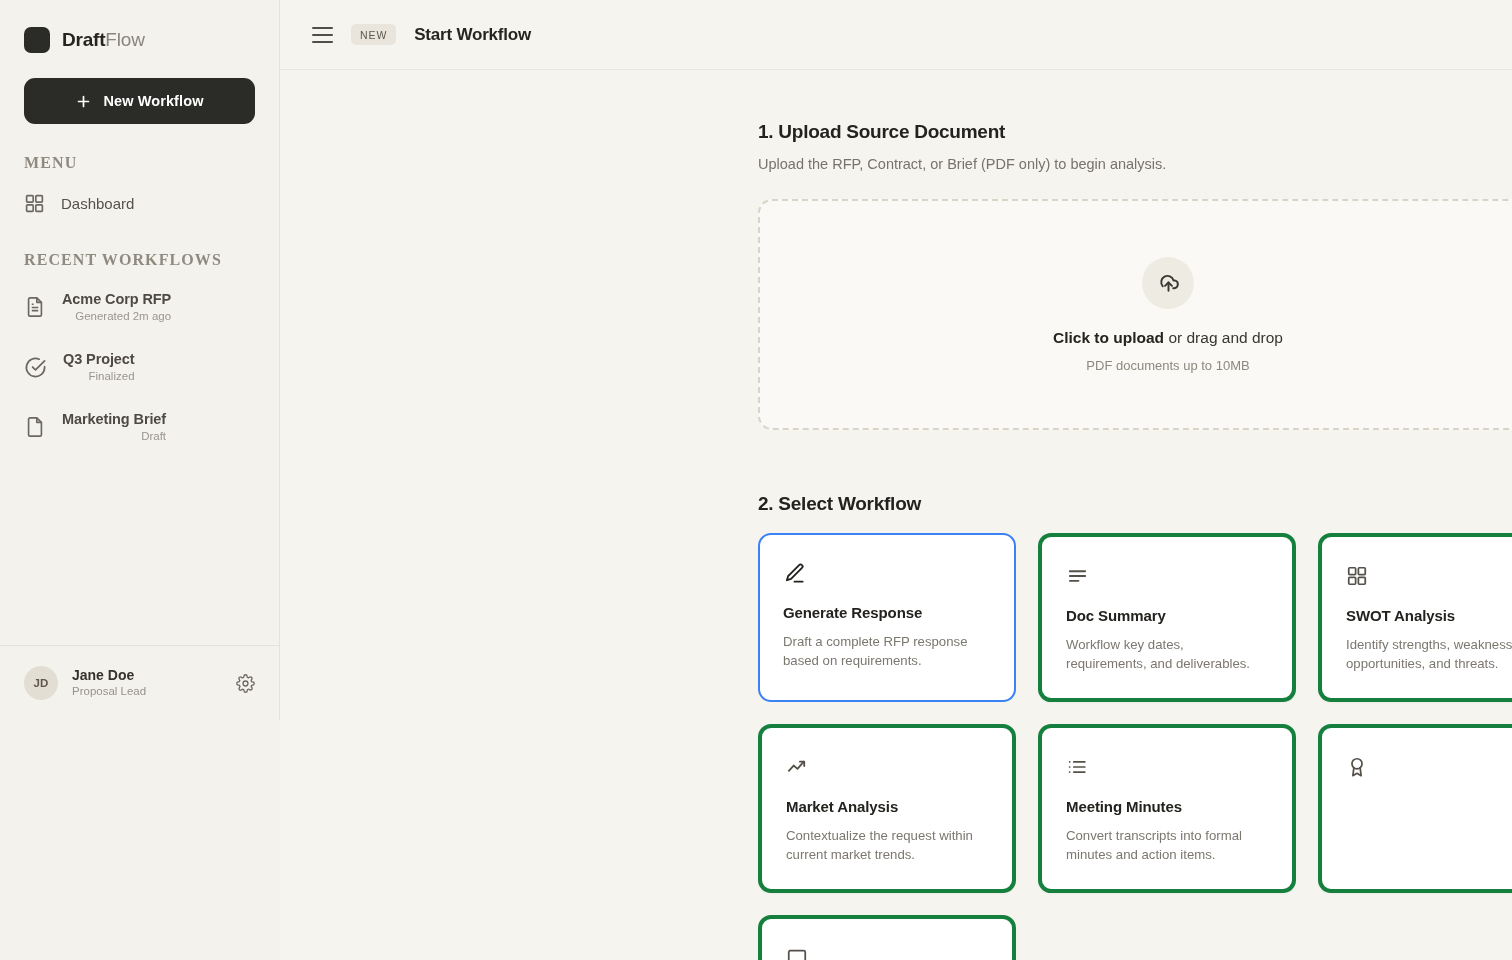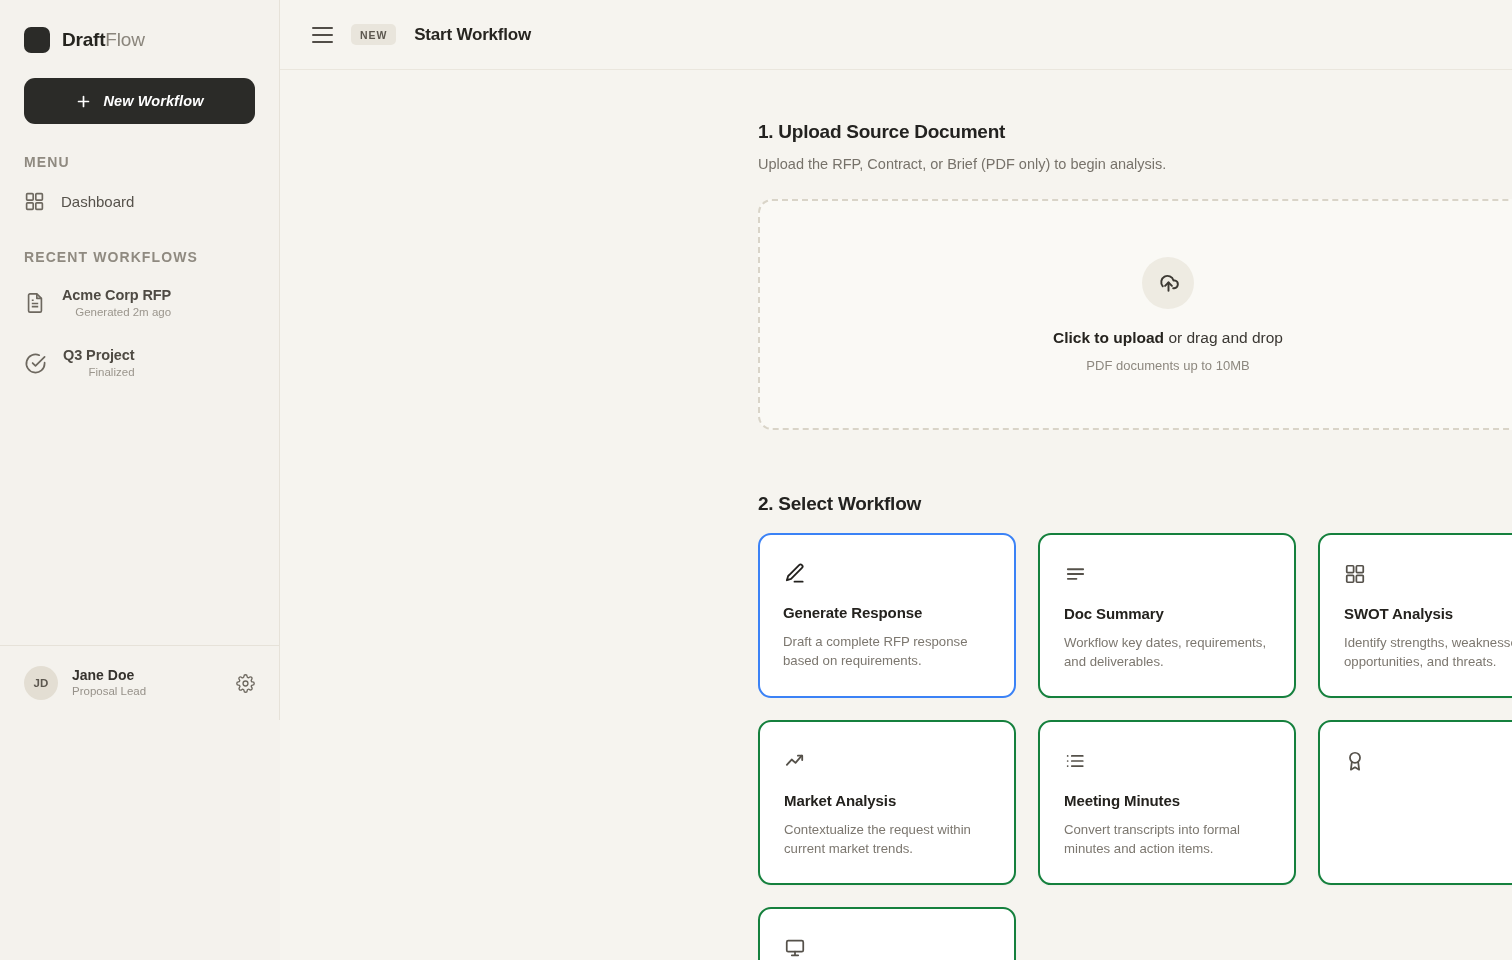--- a/index.html
+++ b/index.html
@@ -64,30 +64,30 @@
     border-radius: 11px;
     font-size: 14.5px;
     font-weight: 700;
     font-family: "Liberation Sans", sans-serif;
     display: flex;
     align-items: center;
     justify-content: center;
     gap: 11px;
     cursor: pointer;
     letter-spacing: 0.1px;
-    font-style: italic;
   }
   .plus-ico { display:block; }
 
   .sec-label {
-    font-size: 14px;
+    font-size: 16px;
     font-weight: 700;
     letter-spacing: 1.1px;
     color: #8f8a80;
     padding: 0 0 0 24px;
+    font-family: Liberation Serif, serif;
   }
   .sec-menu { margin-top: 30px; }
   .sec-recent { margin-top: 27px; }
 
   .nav-item {
     display: flex;
     align-items: center;
     gap: 16px;
     height: 42px;
     padding: 0 24px;
@@ -171,21 +171,21 @@
     padding: 0 0 0 32px;
     gap: 18px;
     background: #f6f4ef;
   }
   .hamburger { cursor: pointer; display: flex; flex-direction: column; gap: 5px; padding: 4px 0; }
   .hamburger span { display:block; width: 21px; height: 2px; background: #514d47; border-radius: 2px; }
   .badge-new {
     background: #e9e5dc;
     color: #5c574f;
     font-size: 10.5px;
-    font-weight: 700;
+    font-weight: 400;
     letter-spacing: 0.9px;
     padding: 5px 9px 4px 9px;
     border-radius: 5px;
   }
   .page-title {
     font-size: 17px;
     font-weight: 700;
     color: #272520;
     letter-spacing: -0.2px;
   }
@@ -243,21 +243,21 @@
   .sec-h2 { padding-top: 63px; }
 
   .cards {
     margin-top: 18px;
     display: grid;
     grid-template-columns: repeat(3, 258px);
     gap: 22px;
   }
   .card {
     background: #ffffff;
-    border: 2px solid #15803d;
+    border: 4px solid #15803d;
     border-radius: 13px;
     padding: 26px 24px 24px 24px;
     min-height: 160px;
     cursor: pointer;
     box-shadow: 0 1px 2px rgba(40,36,28,0.04);
   }
   .card.selected {
     border: 2px solid #3b82f6;
     padding: 25px 23px 23px 23px;
     box-shadow: none;
@@ -333,20 +333,30 @@
       <svg width="23" height="23" viewBox="0 0 24 24" fill="none" stroke="#6d685f" stroke-width="1.8" stroke-linecap="round" stroke-linejoin="round">
           <path d="M21.5 11.1V12a9.5 9.5 0 1 1-5.6-8.7"></path>
           <path d="M9 11.5l3 3 9.5-9.5"></path>
         </svg>
       <div class="recent-texts">
         <span class="recent-title">Q3 Project</span>
         <span class="recent-sub">Finalized</span>
       </div>
     </div>
 
+    <div class="recent-item">
+      <svg width="22" height="22" viewBox="0 0 24 24" fill="none" stroke="#6d685f" stroke-width="1.8" stroke-linejoin="round">
+          <path d="M14 2H6.5A1.5 1.5 0 0 0 5 3.5v17A1.5 1.5 0 0 0 6.5 22h11a1.5 1.5 0 0 0 1.5-1.5V7z"></path>
+          <path d="M14 2v5h5"></path>
+        </svg>
+      <div class="recent-texts">
+        <span class="recent-title">Marketing Brief</span>
+        <span class="recent-sub">Draft</span>
+      </div>
+    </div>
 
     <div class="sb-spacer"></div>
 
     <div class="profile">
       <div class="avatar">JD</div>
       <div class="profile-texts">
         <span class="profile-name">Jane Doe</span>
         <span class="profile-role">Proposal Lead</span>
       </div>
       <div class="gear-btn">

